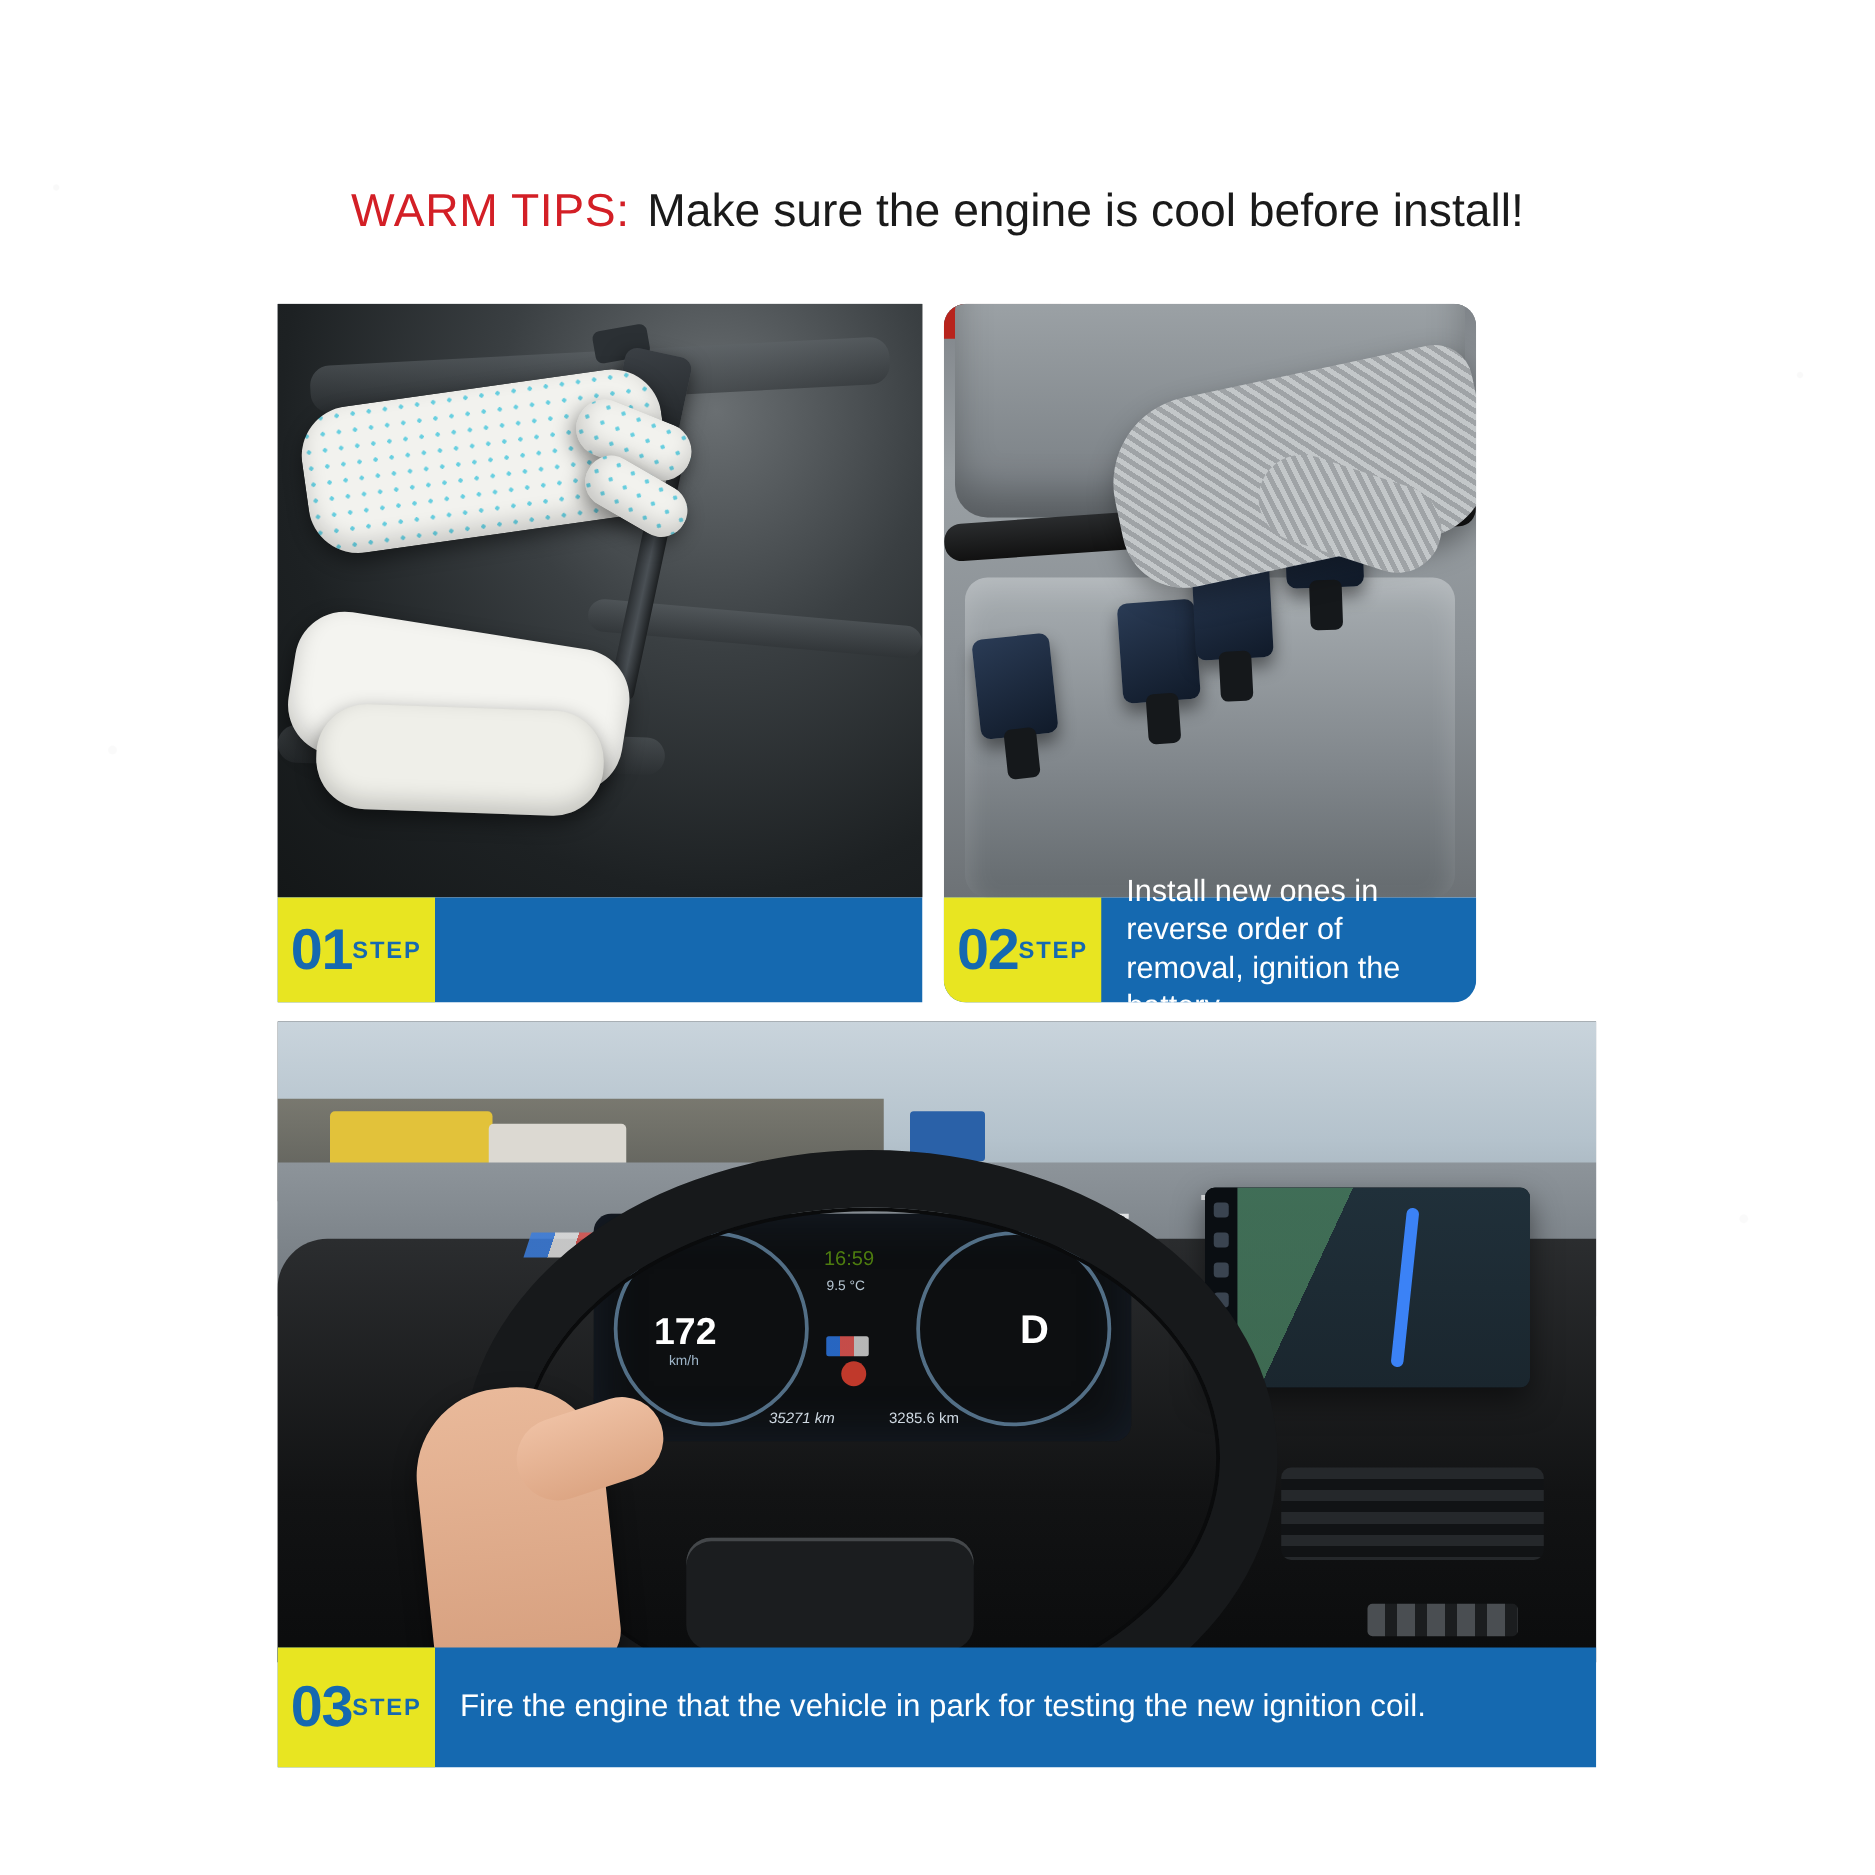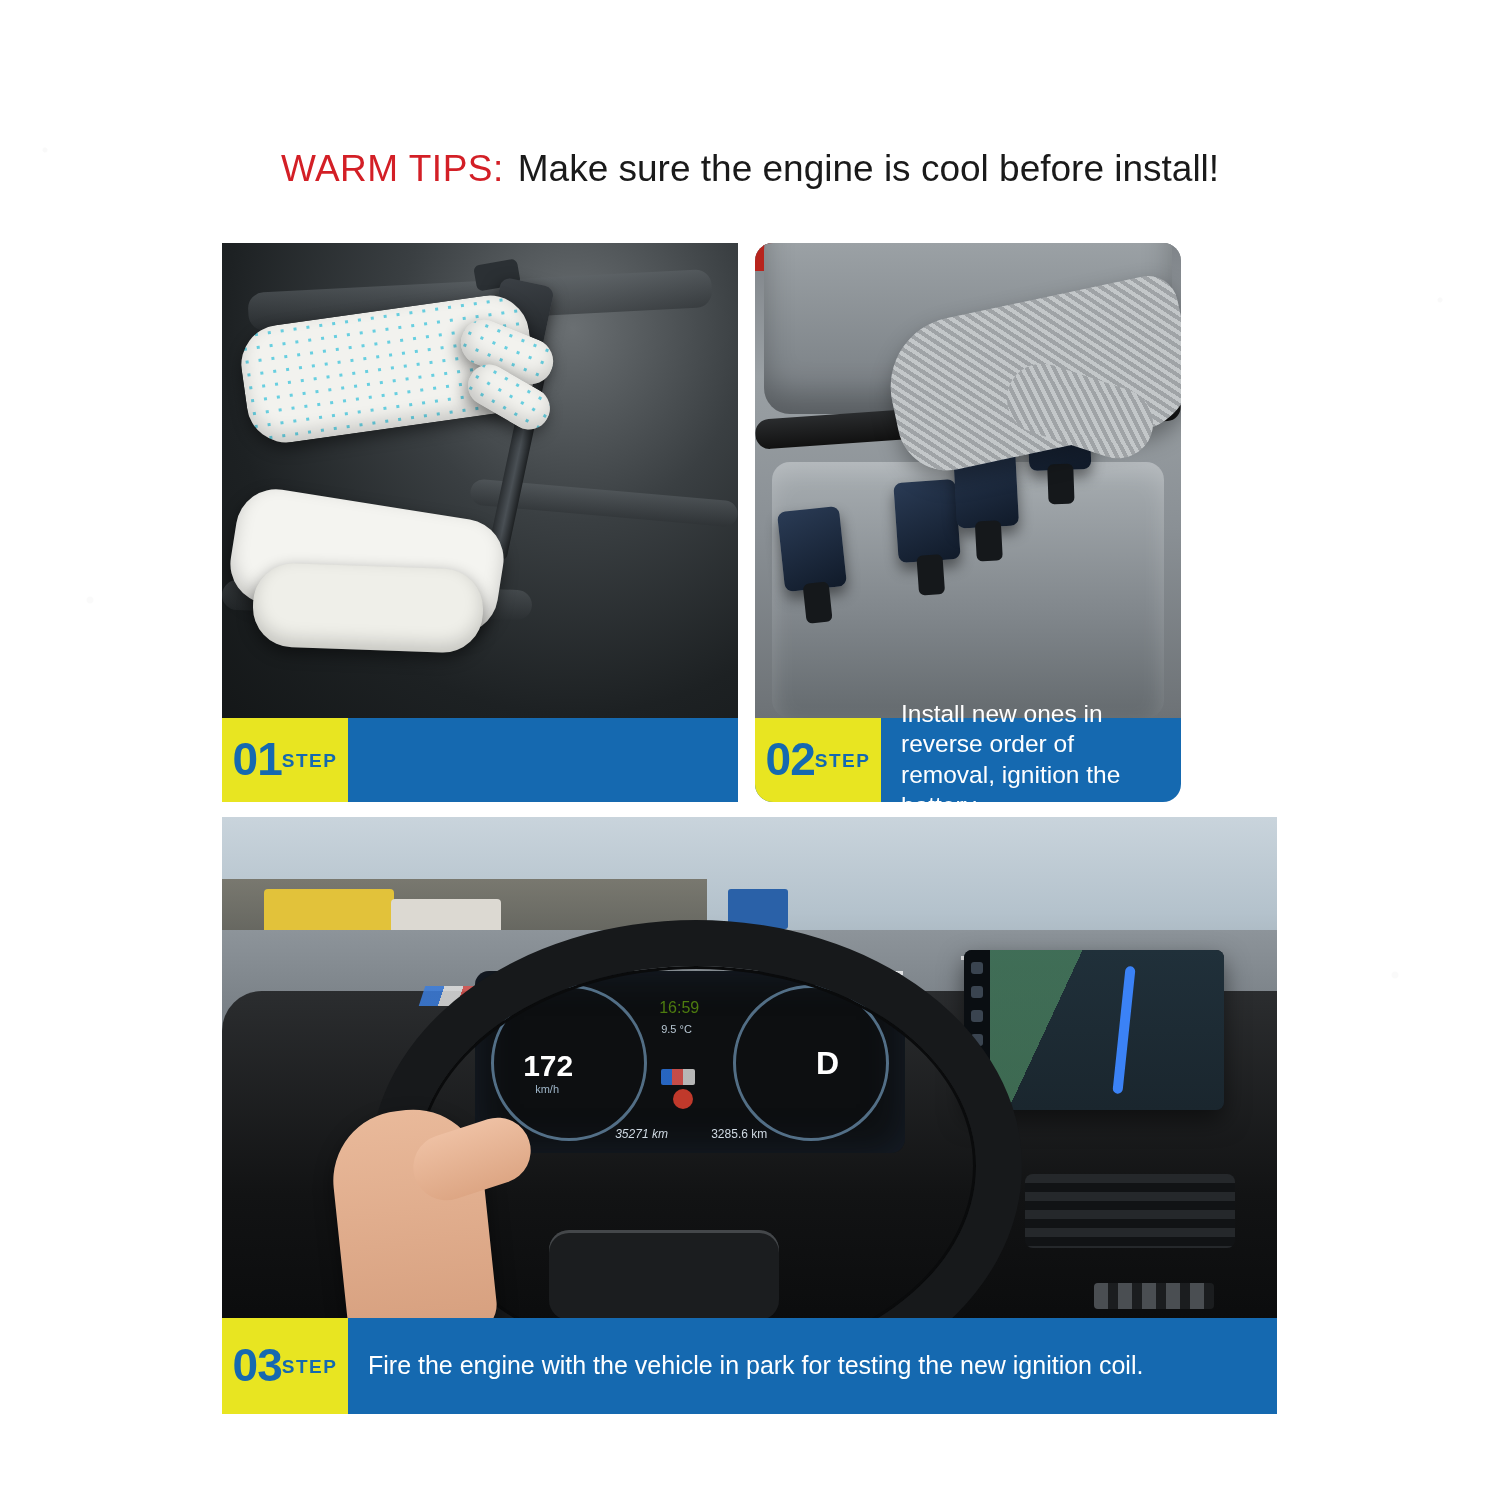--- a/index.html
+++ b/index.html
@@ -508,17 +508,17 @@
         <div class="hub"></div>
         <div class="hand"></div>
         <div class="thumb"></div>
       </div>
     </div>
     <div class="caption">
       <div class="step-badge">
         <div class="step-num">03</div>
         <div class="step-word">STEP</div>
       </div>
-      <div class="caption-text">Fire the engine with the vehicle in park for testing the new ignition coil.</div>
+      <div class="caption-text">Fire the engine that the vehicle in park for testing the new ignition coil.</div>
     </div>
   </div>
 
 </div>
 
 </body></html>

